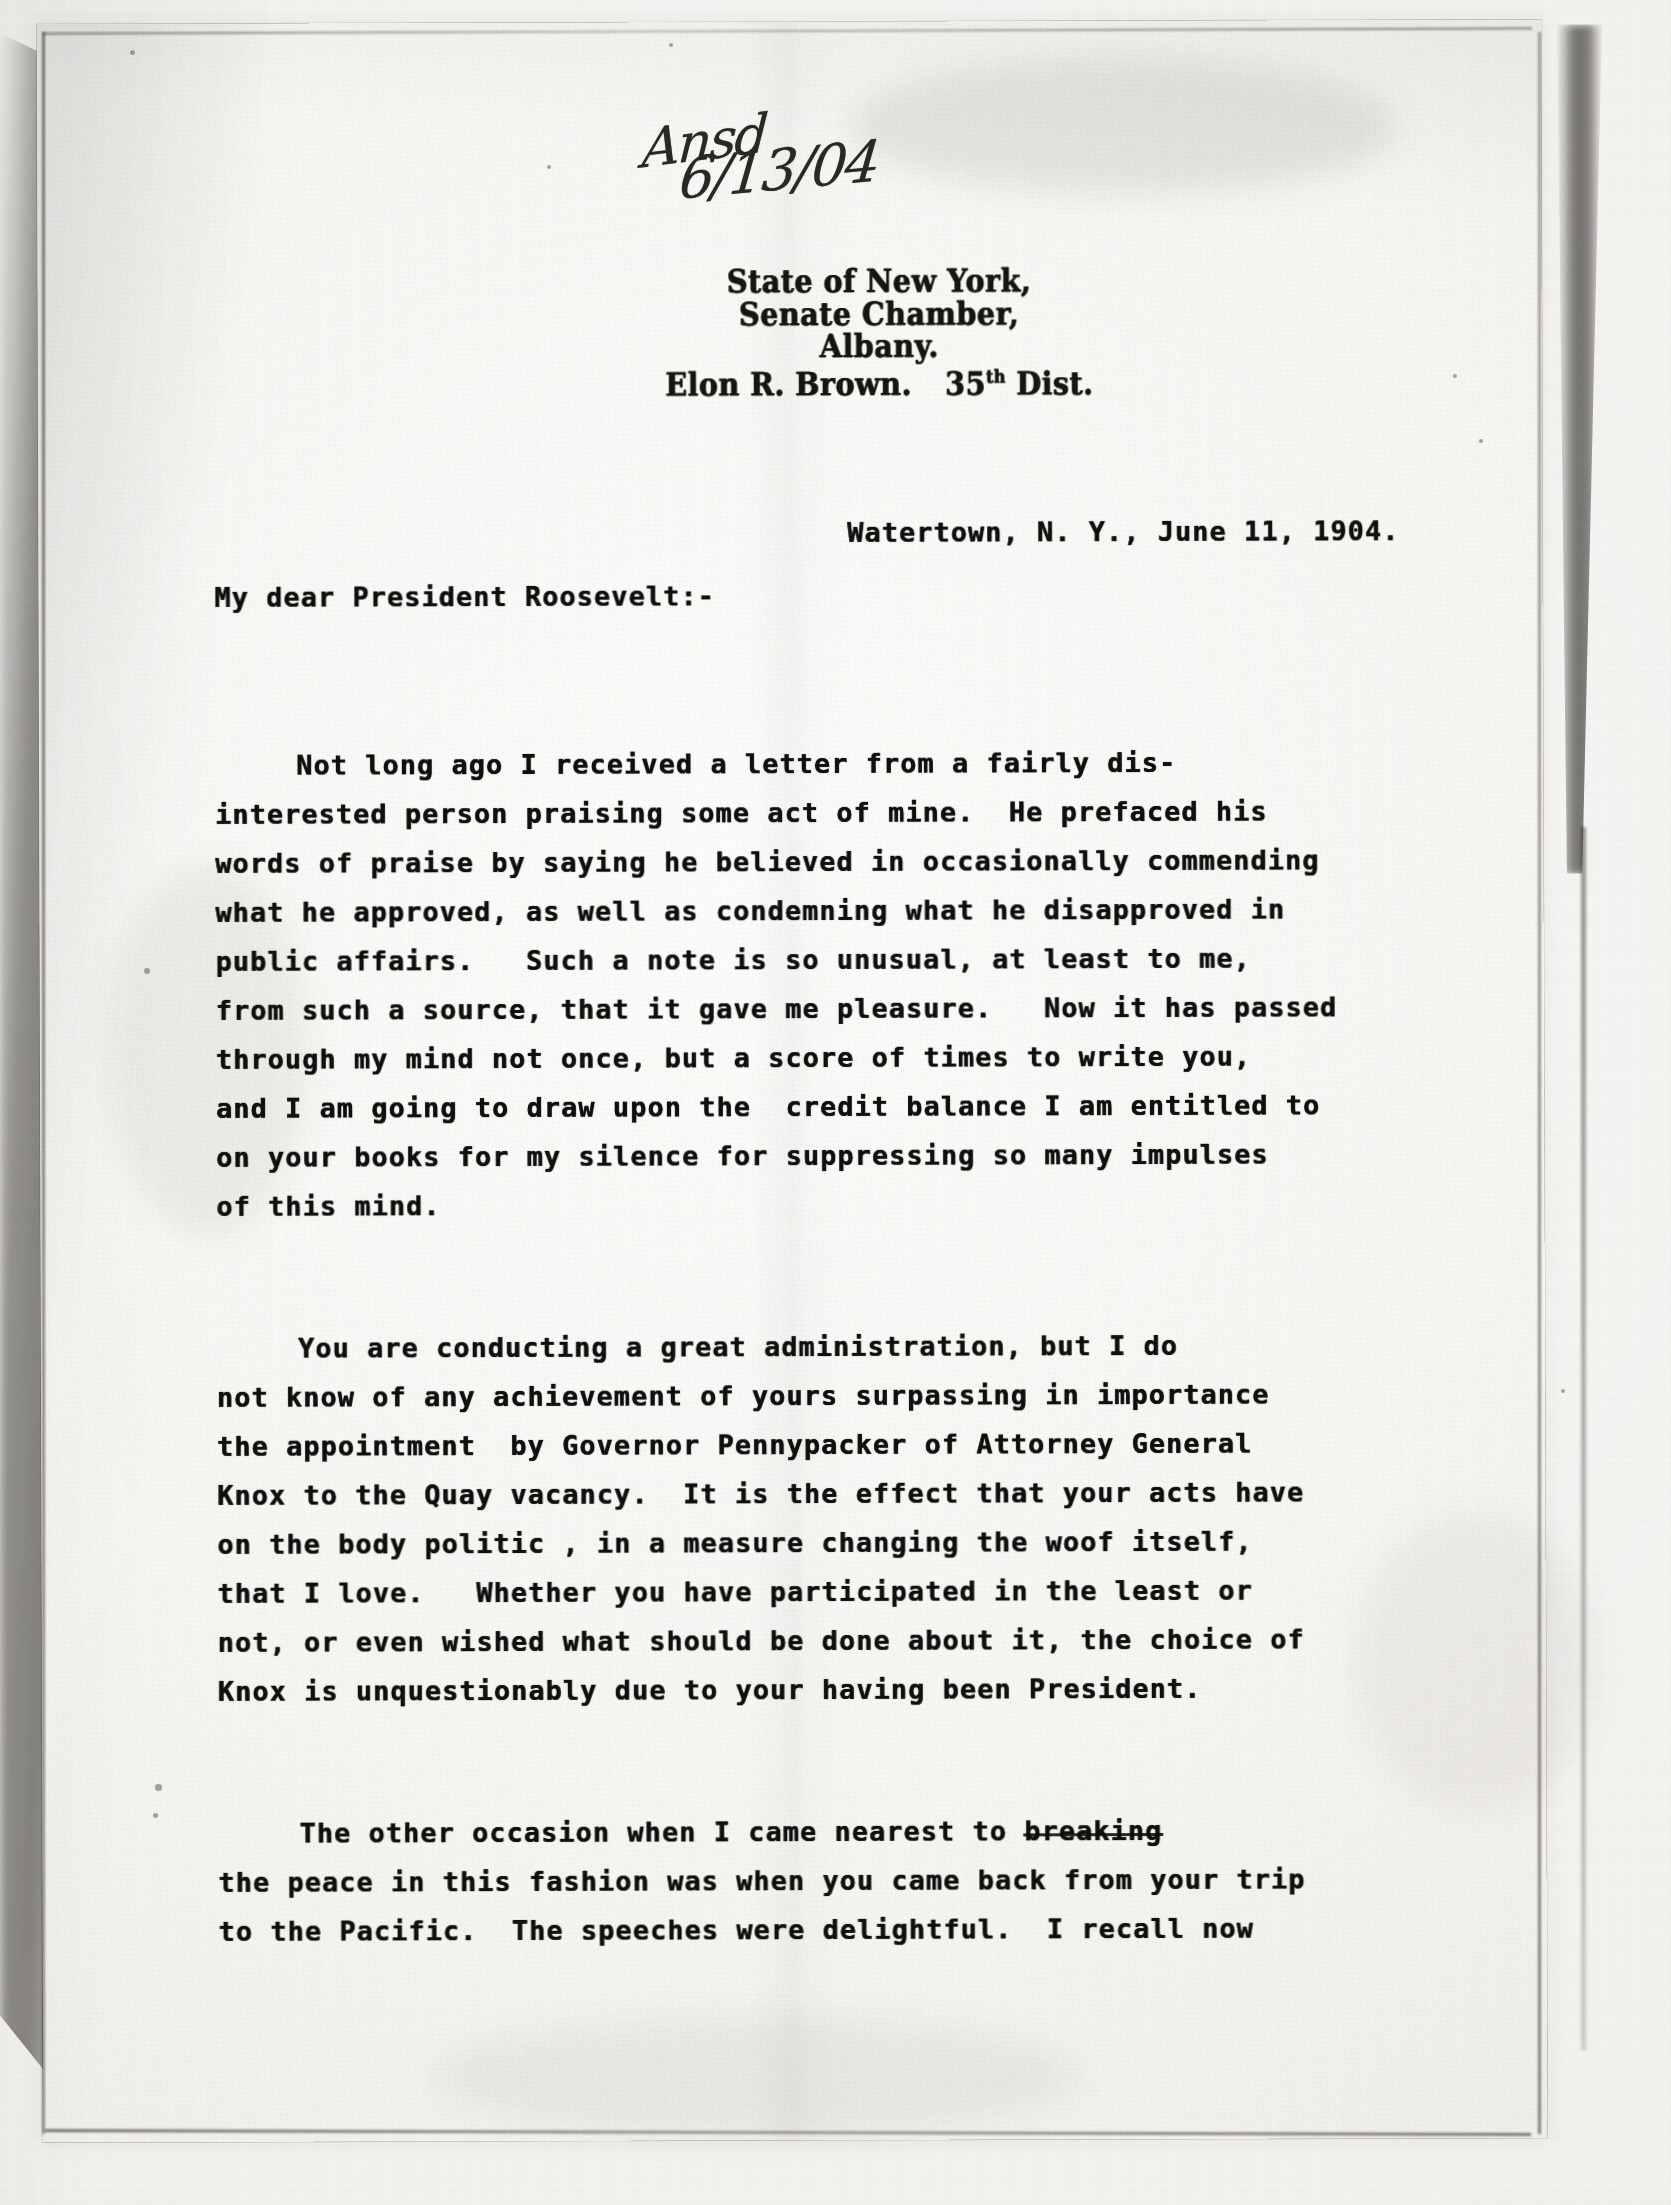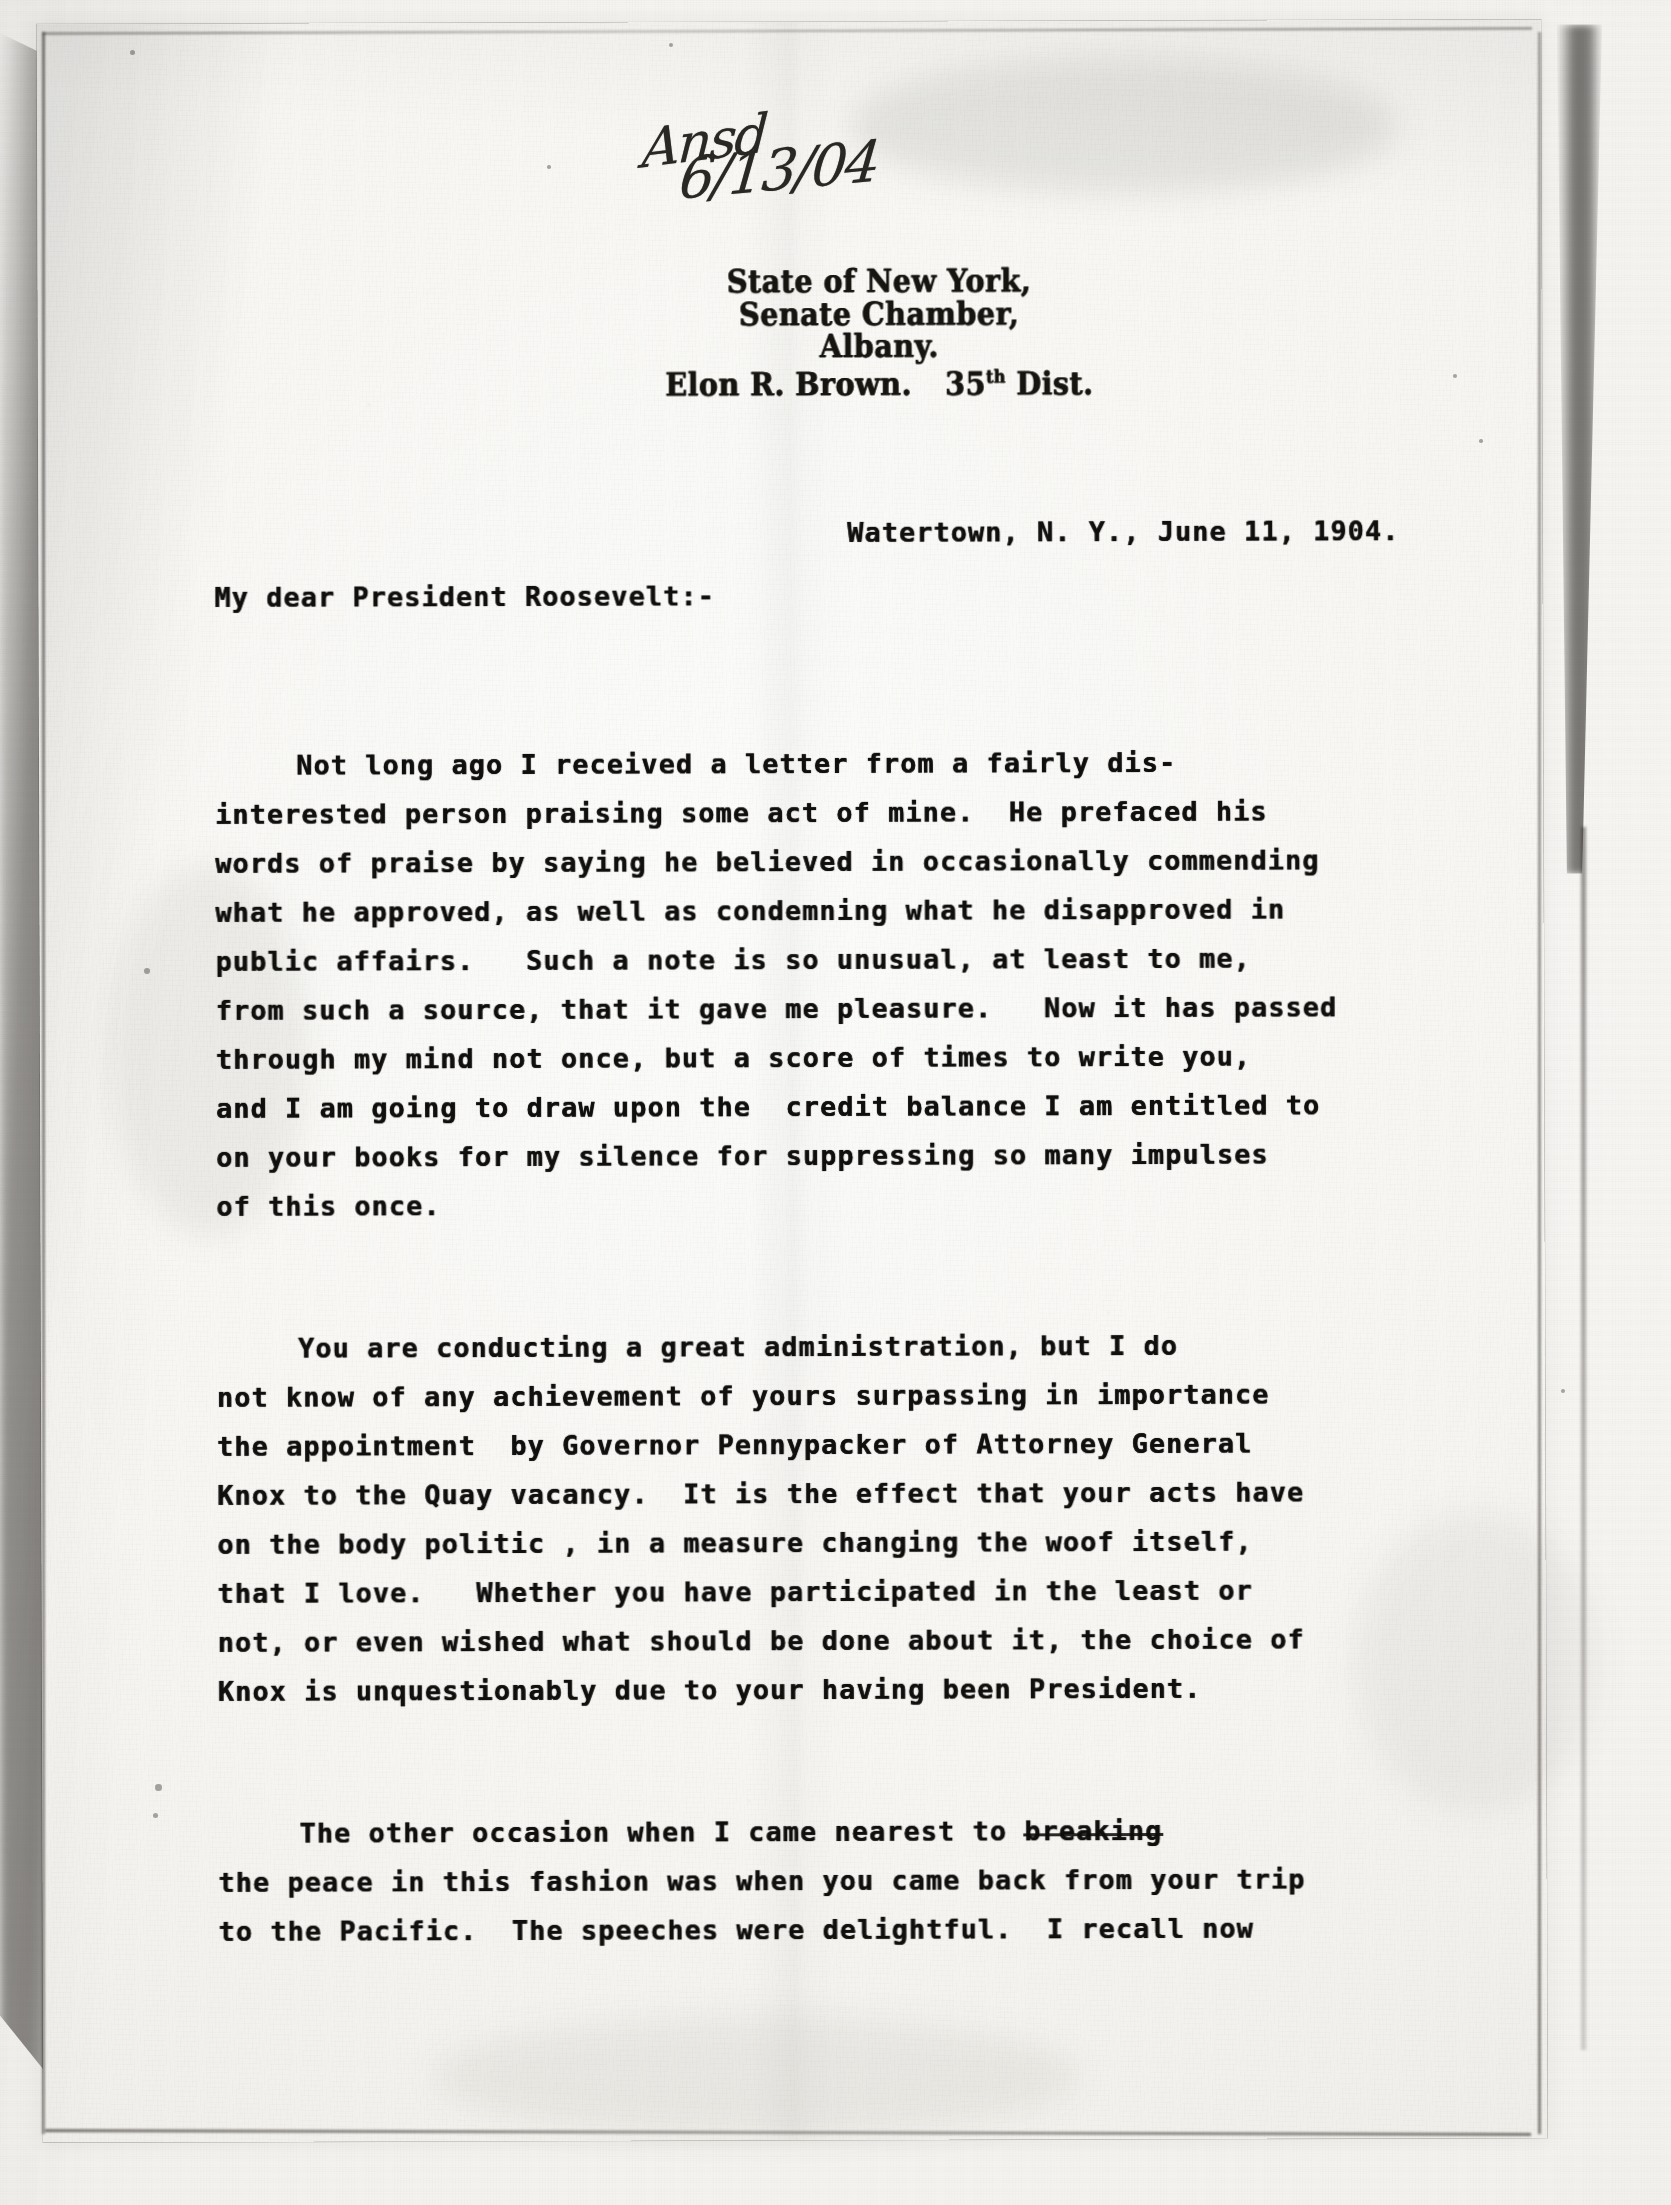--- a/index.html
+++ b/index.html
@@ -325,21 +325,21 @@
 
       <p><span class="indent"></span><span>Not long ago I received a letter from a fairly dis-</span>
 <span>interested person praising some act of mine.  He prefaced his</span>
 <span>words of praise by saying he believed in occasionally commending</span>
 <span>what he approved, as well as condemning what he disapproved in</span>
 <span>public affairs.   Such a note is so unusual, at least to me,</span>
 <span>from such a source, that it gave me pleasure.   Now it has passed</span>
 <span>through my mind not once, but a score of times to write you,</span>
 <span>and I am going to draw upon the  credit balance I am entitled to</span>
 <span>on your books for my silence for suppressing so many impulses</span>
-<span>of this once.</span></p>
+<span>of this mind.</span></p>
 
       <p><span class="indent"></span><span>You are conducting a great administration, but I do</span>
 <span>not know of any achievement of yours surpassing in importance</span>
 <span>the appointment  by Governor Pennypacker of Attorney General</span>
 <span>Knox to the Quay vacancy.  It is the effect that your acts have</span>
 <span>on the body politic , in a measure changing the woof itself,</span>
 <span>that I love.   Whether you have participated in the least or</span>
 <span>not, or even wished what should be done about it, the choice of</span>
 <span>Knox is unquestionably due to your having been President.</span></p>
 

